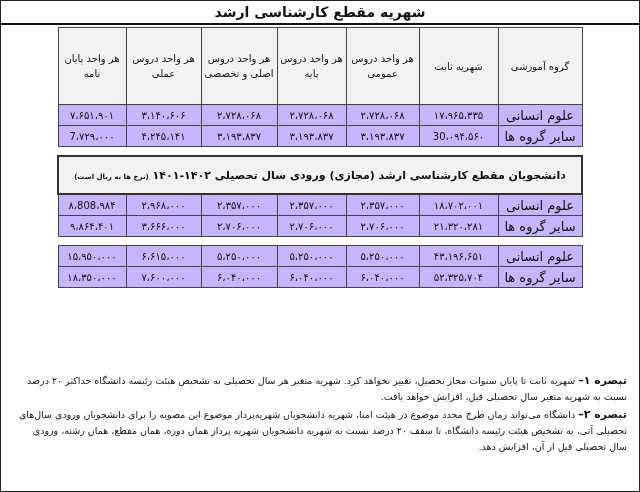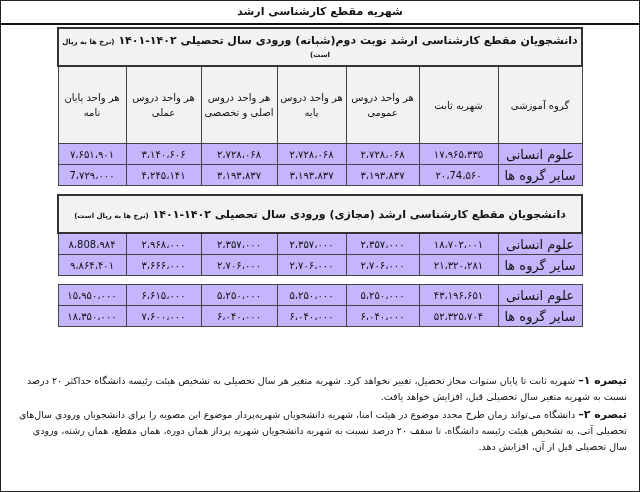--- a/index.html
+++ b/index.html
@@ -1,18 +1,18 @@
 <!DOCTYPE html>
 <html><head>
 <meta charset="utf-8">
 <style>
   html, body { margin: 0; padding: 0; background: #fff; }
   body { width: 640px; height: 492px; overflow: hidden; font-family: "DejaVu Sans", sans-serif; color: #111; }
   .frame { position: absolute; left: 0; top: 0; width: 638px; height: 490px; border: 1px solid #222; }
-  .title-bar { position: absolute; left: 0; top: 0; width: 638px; height: 28px; text-align: center; font-weight: bold; font-size: 11px; line-height: 22px; direction: rtl; }
+  .title-bar { position: absolute; left: 0; top: 0; width: 638px; height: 28px; text-align: center; font-weight: bold; font-size: 14px; line-height: 22px; direction: rtl; }
   .title-rule { position: absolute; left: 0; top: 22px; width: 638px; height: 0; border-top: 2px solid #111; }
   .table-wrap { position: absolute; left: 56px; top: 26px; width: 524px; }
   table { border-collapse: collapse; width: 524px; direction: rtl; table-layout: fixed; }
   td { border: 1px solid #444; text-align: center; font-size: 10px; padding: 0; }
   .sec-head td { background: #f2f2f2; font-weight: bold; font-size: 11px; height: 36px; border: 2px solid #333; }
   .sec-head .note { font-size: 7px; font-weight: bold; }
   .col-head td { background: #f2f2f2; height: 76px; font-size: 10px; line-height: 15px; }
   .row td { height: 20px; font-size: 10px; background: #c4b5fd; }
   .row td.grp { font-size: 13px; }
   .gap td { height: 8px; border-left: none; border-right: none; background: #fff; }
@@ -33,47 +33,41 @@
         <col style="width:84px">
           <col style="width:79px">
           <col style="width:73px">
           <col style="width:69px">
           <col style="width:76px">
           <col style="width:75px">
           <col style="width:68px">
       </colgroup>
       <tbody>
 
-        <tr class="sec-head">
-          <td colspan="7">
-            <span>دانشجویان مقطع کارشناسی ارشد نوبت دوم(شبانه) ورودی سال تحصیلی ۱۴۰۲-۱۴۰۱</span>
-            <span class="note">(نرخ ها به ریال است)</span>
-          </td>
-        </tr>
         <tr class="col-head">
           <td>گروه آموزشی</td>
           <td>شهریه ثابت</td>
           <td>هر واحد دروس عمومی</td>
           <td>هر واحد دروس پایه</td>
           <td>هر واحد دروس اصلی و تخصصی</td>
           <td>هر واحد دروس عملی</td>
           <td>هر واحد پایان نامه</td>
         </tr>
         <tr class="row">
           <td class="grp">علوم انسانی</td>
           <td>۱۷،۹۶۵،۳۳۵</td>
           <td>۲،۷۲۸،۰۶۸</td>
           <td>۲،۷۲۸،۰۶۸</td>
           <td>۲،۷۲۸،۰۶۸</td>
           <td>۳،۱۴۰،۶۰۶</td>
           <td>۷،۶۵۱،۹۰۱</td>
         </tr>
         <tr class="row">
           <td class="grp">سایر گروه ها</td>
-          <td>۲۰،74،۵۶۰</td>
+          <td>30،۰۹۴،۵۶۰</td>
           <td>۳،۱۹۳،۸۳۷</td>
           <td>۳،۱۹۳،۸۳۷</td>
           <td>۳،۱۹۳،۸۳۷</td>
           <td>۴،۲۴۵،۱۴۱</td>
           <td>7،۷۲۹،۰۰۰</td>
         </tr>
         <tr class="gap">
             <td colspan="7"></td>
           </tr>
 

